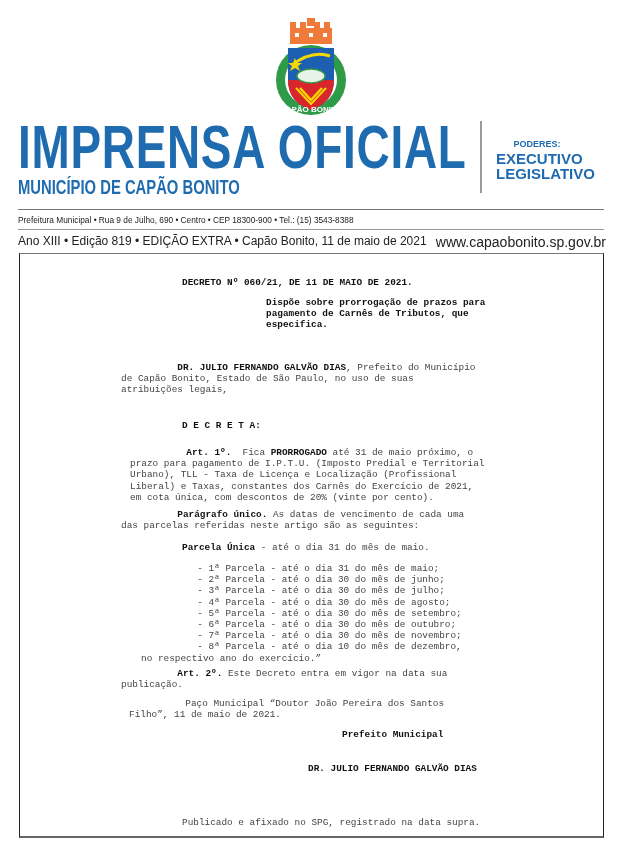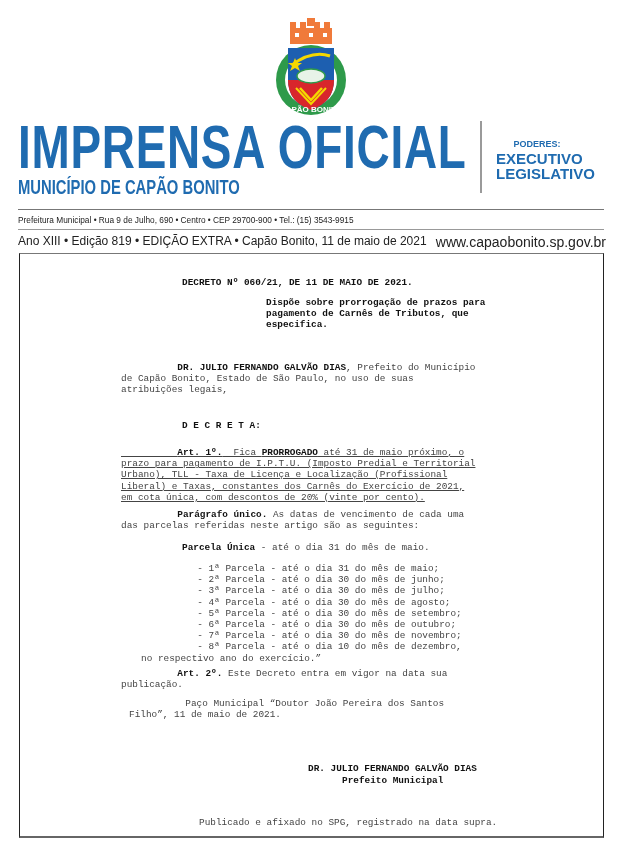--- a/index.html
+++ b/index.html
@@ -57,40 +57,40 @@
 <div class="masthead-title">IMPRENSA OFICIAL</div>
 <div class="masthead-sub">MUNICÍPIO DE CAPÃO BONITO</div>
 <div class="vdivider"></div>
 <div class="poderes">
   <div class="p1">PODERES:</div>
   <div class="p2">EXECUTIVO</div>
   <div class="p2">LEGISLATIVO</div>
 </div>
 
 <div class="hr1"></div>
-<div class="addr">Prefeitura Municipal • Rua 9 de Julho, 690 • Centro • CEP 29700-900 • Tel.: (15) 3543-9915</div>
+<div class="addr">Prefeitura Municipal • Rua 9 de Julho, 690 • Centro • CEP 18300-900 • Tel.: (15) 3543-8388</div>
 <div class="hr2"></div>
 <div class="edition">Ano XIII • Edição 819 • EDIÇÃO EXTRA • Capão Bonito, 11 de maio de 2021</div>
 <div class="site">www.capaobonito.sp.gov.br</div>
 
 <div class="frame"></div>
 
 <div class="doc" style="left:182px;top:277px;"><b>DECRETO Nº 060/21, DE 11 DE MAIO DE 2021.</b></div>
 
 <div class="doc" style="left:266px;top:297px;"><b>Dispõe sobre prorrogação de prazos para</b>
 <b>pagamento de Carnês de Tributos, que</b>
 <b>especifica.</b></div>
 
 <div class="doc" style="left:121px;top:362px;">          <b>DR. JULIO FERNANDO GALVÃO DIAS</b><span>, Prefeito do Município</span>
 <span>de Capão Bonito, Estado de São Paulo, no uso de suas</span>
 <span>atribuições legais,</span></div>
 
 <div class="doc" style="left:182px;top:420px;"><b>D E C R E T A:</b></div>
 
-<div class="doc" style="left:121px;top:447px;text-decoration:underline;">          <b>Art. 1º.</b><span>  Fica </span><b>PRORROGADO</b><span> até 31 de maio próximo, o</span>
+<div class="doc" style="left:130px;top:447px;">          <b>Art. 1º.</b><span>  Fica </span><b>PRORROGADO</b><span> até 31 de maio próximo, o</span>
 <span>prazo para pagamento de I.P.T.U. (Imposto Predial e Territorial</span>
 <span>Urbano), TLL - Taxa de Licença e Localização (Profissional</span>
 <span>Liberal) e Taxas, constantes dos Carnês do Exercício de 2021,</span>
 <span>em cota única, com descontos de 20% (vinte por cento).</span></div>
 
 <div class="doc" style="left:121px;top:509px;">          <b>Parágrafo único.</b><span> As datas de vencimento de cada uma</span>
 <span>das parcelas referidas neste artigo são as seguintes:</span></div>
 
 <div class="doc" style="left:182px;top:542px;"><b>Parcela Única</b><span> - até o dia 31 do mês de maio.</span></div>
 
@@ -104,15 +104,15 @@
           <span>- 8ª Parcela - até o dia 10 do mês de dezembro,</span>
 <span>no respectivo ano do exercício.”</span></div>
 
 <div class="doc" style="left:121px;top:668px;">          <b>Art. 2º.</b><span> Este Decreto entra em vigor na data sua</span>
 <span>publicação.</span></div>
 
 <div class="doc" style="left:121px;top:698px;margin-left:8px;">          <span>Paço Municipal “Doutor João Pereira dos Santos</span>
 <span>Filho”, 11 de maio de 2021.</span></div>
 
 <div class="doc" style="left:308px;top:763px;"><b>DR. JULIO FERNANDO GALVÃO DIAS</b></div>
-<div class="doc" style="left:342px;top:775px;text-align:right;"><b>Prefeito Municipal</b></div>
+<div class="doc" style="left:342px;top:729px;text-align:right;"><b>Prefeito Municipal</b></div>
 
-<div class="doc" style="left:199px;top:817px;text-align:center;">Publicado e afixado no SPG, registrado na data supra.</div>
+<div class="doc" style="left:182px;top:817px;text-align:center;">Publicado e afixado no SPG, registrado na data supra.</div>
 
 </body></html>

